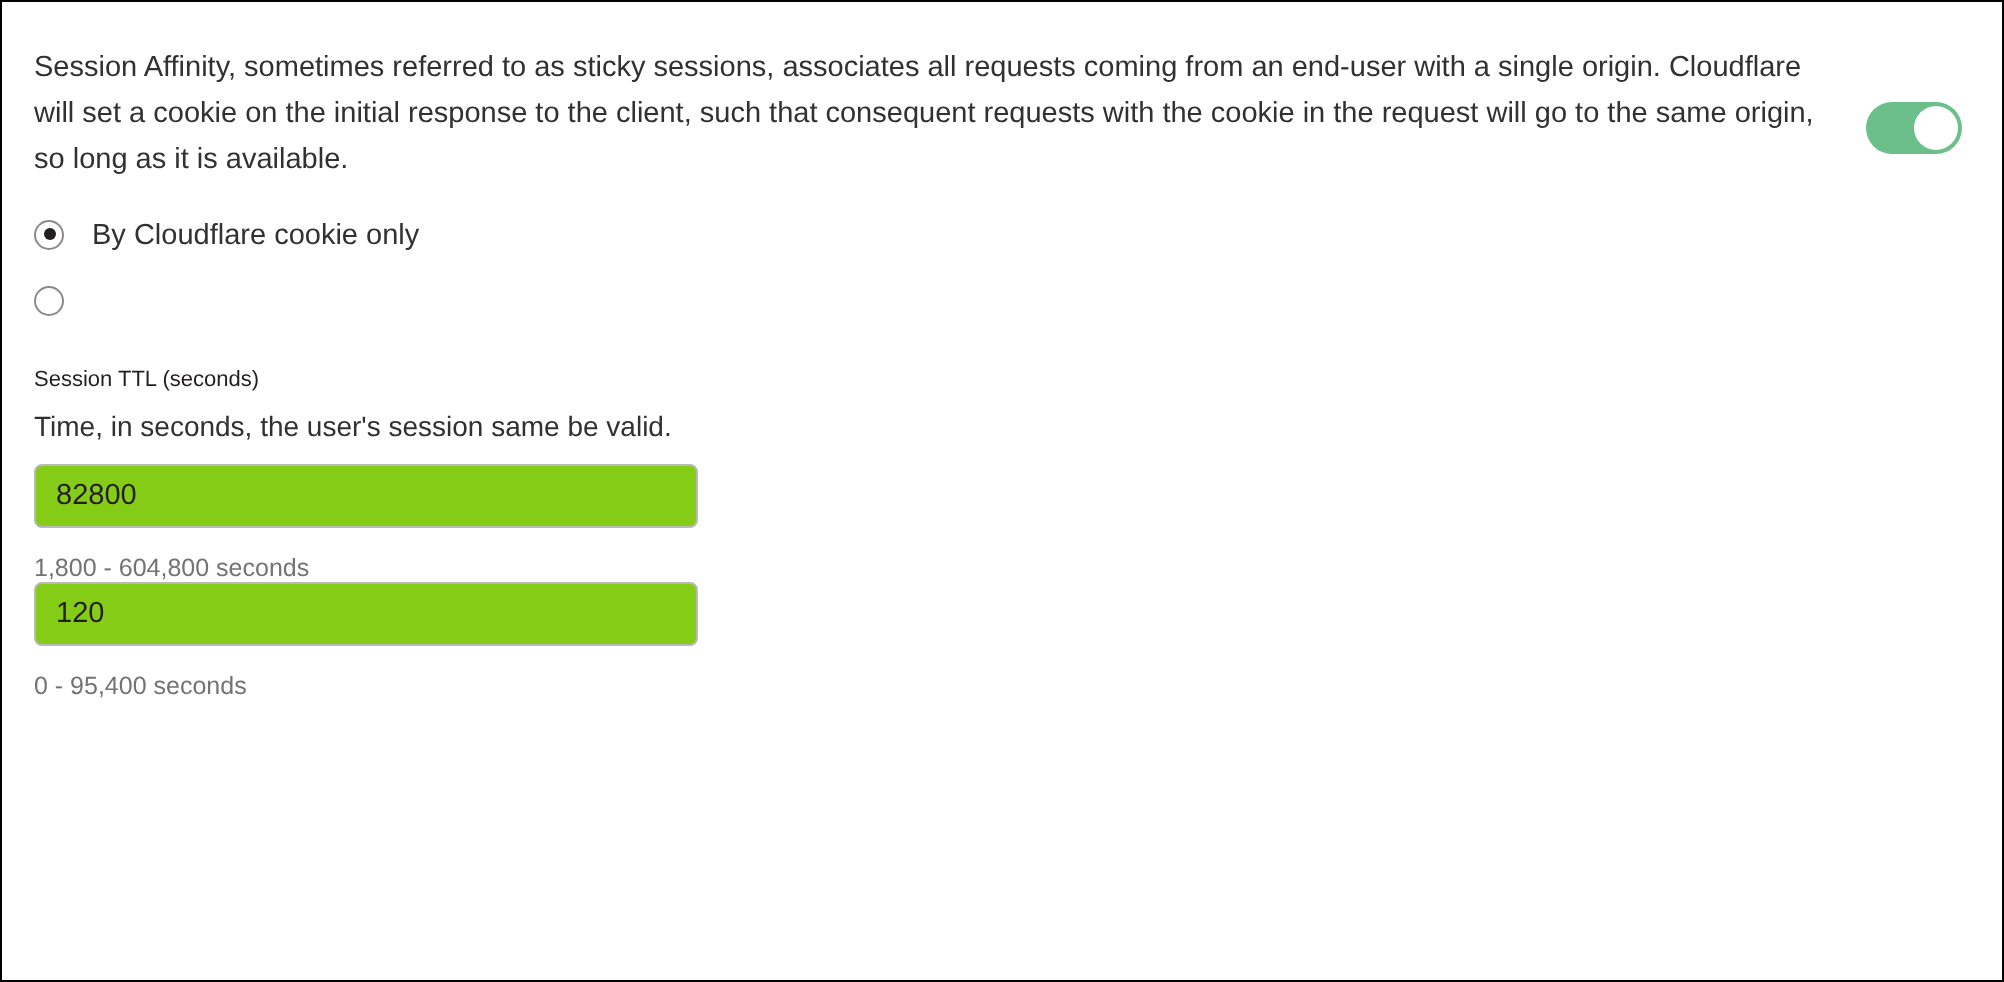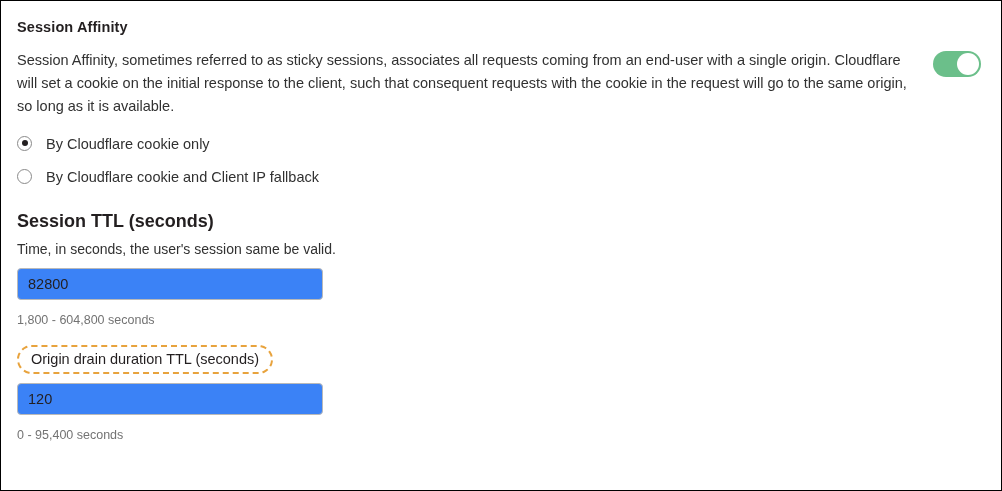--- a/index.html
+++ b/index.html
@@ -88,37 +88,37 @@
     width: 6px;
     height: 6px;
     border-radius: 50%;
     background: #231f20;
   }
   .radio-label {
     font-size: 14.5px;
     color: #313131;
   }
   .field-label {
-    font-size: 18px;
-    font-weight: bold;
+    font-size: 11px;
+    font-weight: normal;
     color: #231f20;
     margin: 26px 0 9px 0;
   }
   .field-help {
     font-size: 14px;
     color: #313131;
     margin: 0 0 11px 0;
   }
   .text-input {
-    width: 306px;
+    width: 332px;
     height: 32px;
     box-sizing: border-box;
     border: 1px solid #b9b9b9;
     border-radius: 4px;
-    background: #3b82f6;
+    background: #84cc16;
     font-family: "Liberation Sans", sans-serif;
     font-size: 14.5px;
     color: #231f20;
     padding: 0 10px;
     outline: none;
     display: block;
   }
   .field-hint {
     font-size: 12.5px;
     color: #737373;
@@ -136,41 +136,38 @@
     margin: 18px 0 9px 0;
     line-height: 1.2;
   }
 </style>
 </head>
 <body>
 
 <div class="screenshot">
   <div class="panel">
 
-    <div class="section-title">Session Affinity</div>
 
     <div class="description">Session Affinity, sometimes referred to as sticky sessions, associates all requests coming from an end-user with a single origin. Cloudflare will set a cookie on the initial response to the client, such that consequent requests with the cookie in the request will go to the same origin, so long as it is available.</div>
 
     <div class="toggle">
       <div class="knob"></div>
     </div>
 
     <div class="radio-row">
       <span class="radio checked"></span>
       <span class="radio-label">By Cloudflare cookie only</span>
     </div>
 
     <div class="radio-row">
       <span class="radio"></span>
-      <span class="radio-label">By Cloudflare cookie and Client IP fallback</span>
     </div>
 
     <div class="field-label">Session TTL (seconds)</div>
     <div class="field-help">Time, in seconds, the user's session same be valid.</div>
     <input class="text-input" type="text" value="82800" style="">
     <div class="field-hint">1,800 - 604,800 seconds</div>
 
-    <div class="highlight-label">Origin drain duration TTL (seconds)</div>
     <input class="text-input" type="text" value="120" style="">
     <div class="field-hint">0 - 95,400 seconds</div>
 
   </div>
 </div>
 
 </body></html>

